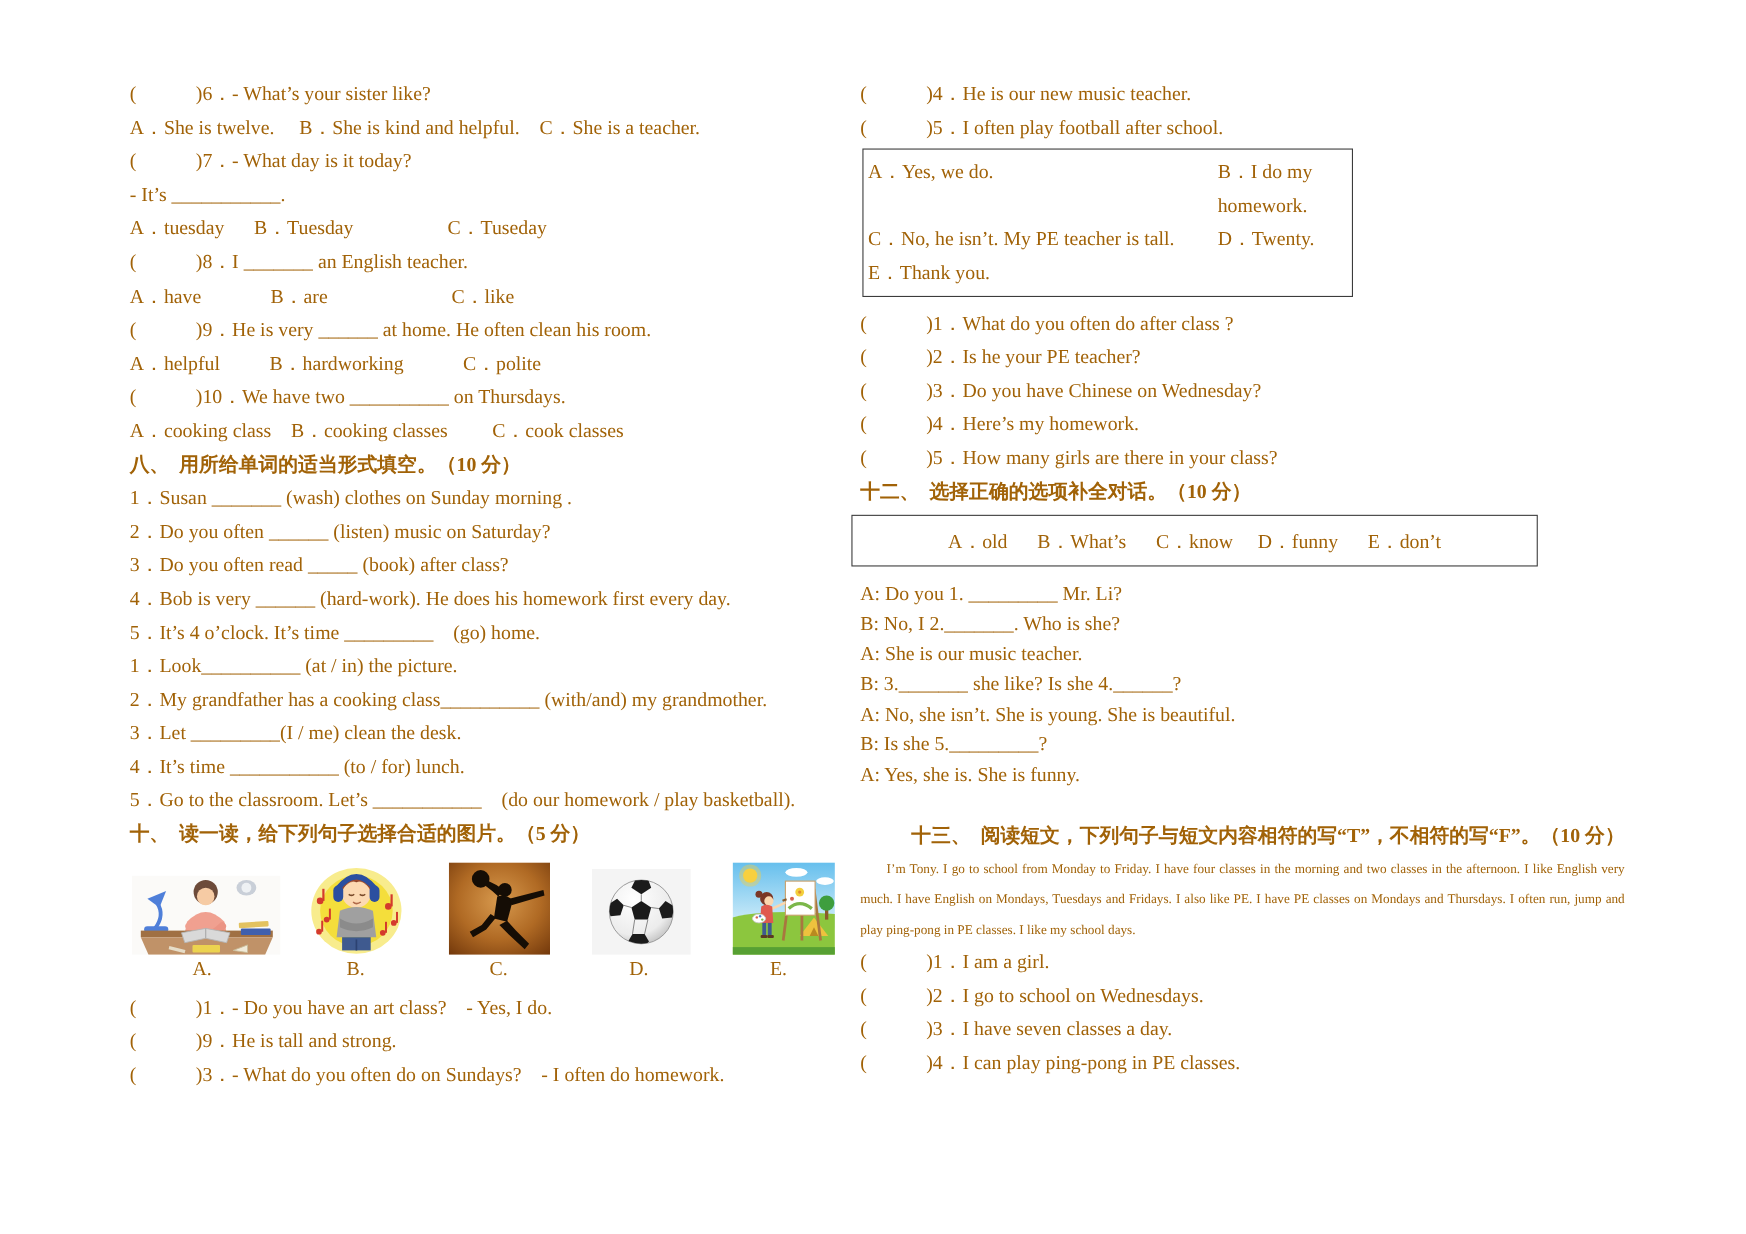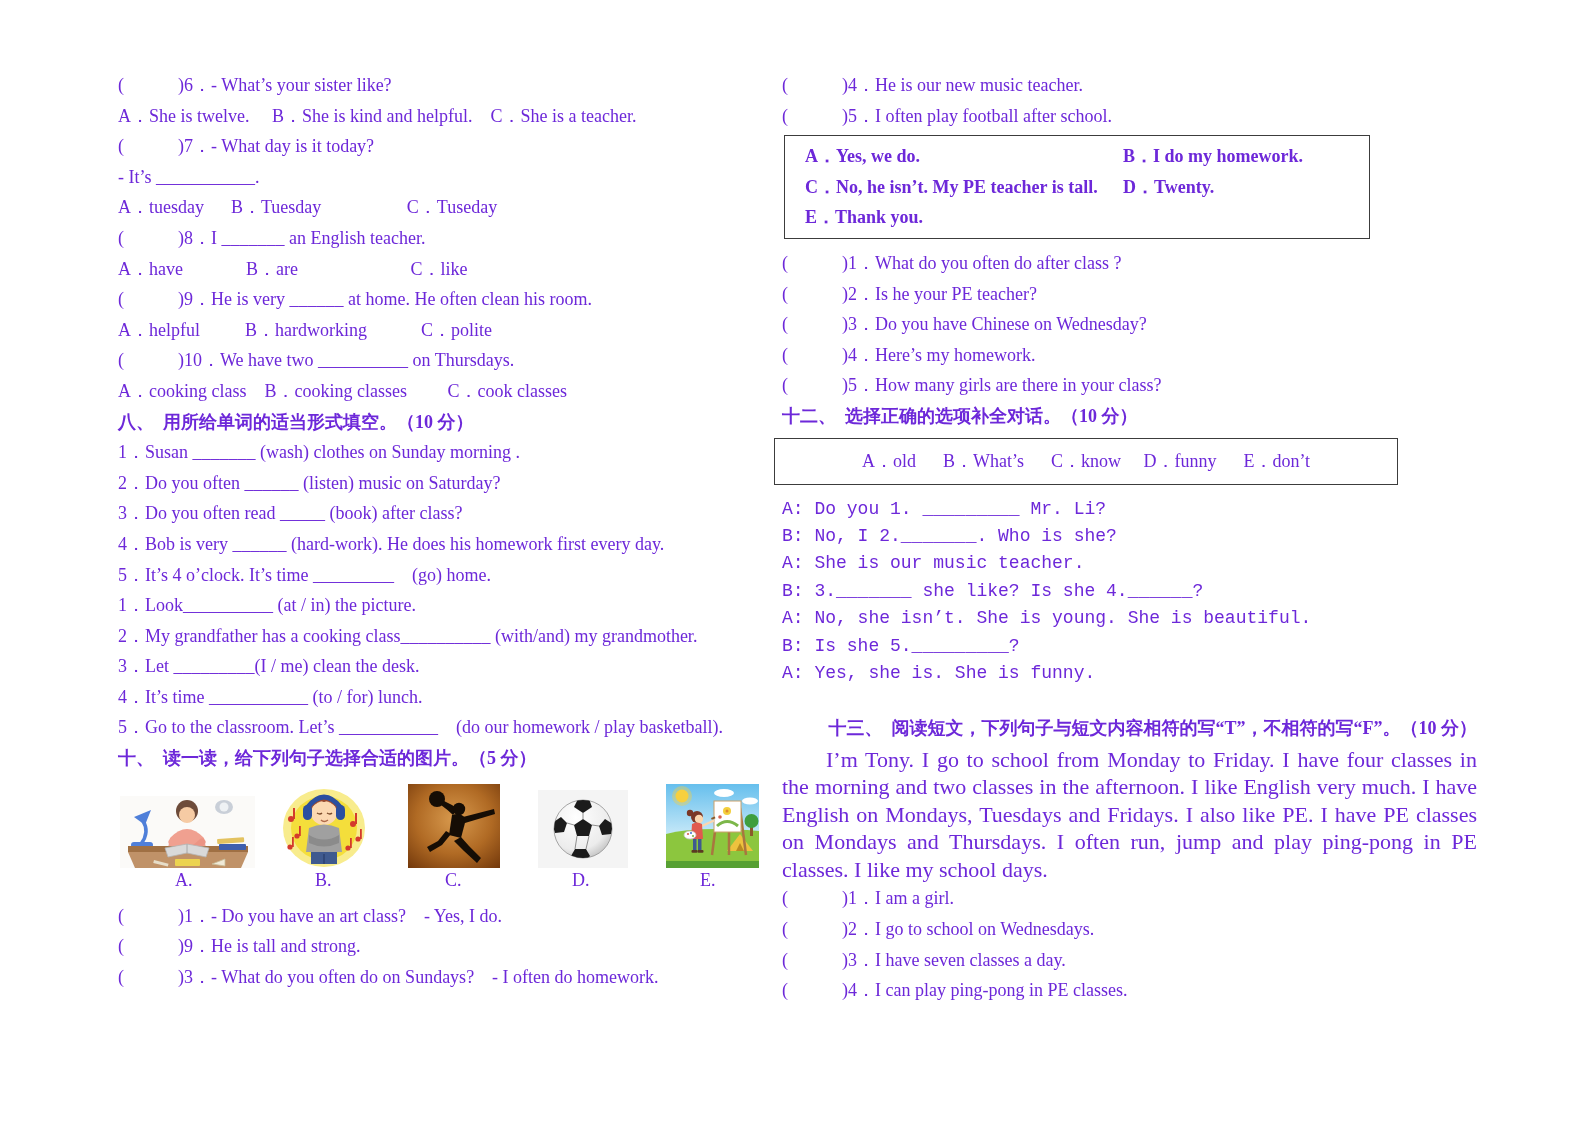--- a/index.html
+++ b/index.html
@@ -3,62 +3,61 @@
 <meta charset="utf-8">
 <style>
   * { box-sizing: border-box; }
   html, body { margin: 0; padding: 0; background: #ffffff; }
   #page {
     position: relative;
     width: 1587px;
     height: 1122px;
     background: #ffffff;
     font-family: "Liberation Serif", serif;
-    color: #6d28d9;
+    color: #a16207;
     overflow: hidden;
   }
   .col { position: absolute; top: 70px; }
   #col-left  { left: 118px; width: 675px; }
   #col-right { left: 782px; width: 695px; }
 
   .line {
     font-size: 18px;
     line-height: 30.6px;
     min-height: 30.6px;
     white-space: pre-wrap;
   }
   .heading { font-weight: 700; }
 
   
   .abox {
     border: 1.5px solid #3c3c3c;
-    width: 586px;
+    width: 446px;
     margin: 4px 0 9px 2px;
-    padding: 5px 0 5px 20px;
-    font-weight: bold;
+    padding: 5px 0 5px 4px;
   }
   .abox-row { display: grid; grid-template-columns: 318px 1fr; }
 
   
   .wbox {
     border: 1.5px solid #3c3c3c;
     width: 624px;
     height: 47px;
     margin: 6px 0 11px -8px;
     display: flex;
     align-items: center;
     justify-content: center;
   }
   .wbox .line { line-height: normal; min-height: 0; text-align: center; }
 
-  .dialog .line { line-height: 27.4px; min-height: 27.4px; font-family: Liberation Mono, monospace; }
+  .dialog .line { line-height: 27.4px; min-height: 27.4px; }
 
   .sec13-title { margin-top: 26px; text-align: right; }
   .passage {
-    font-size: 22px;
+    font-size: 12px;
     line-height: 27.5px;
     text-align: justify;
     text-indent: 2em;
     margin-top: 2px;
   }
 
   
   .pic-strip { position: relative; height: 92px; margin-top: 4px; }
   .pic { position: absolute; bottom: 2px; }
   .pic svg { display: block; }

